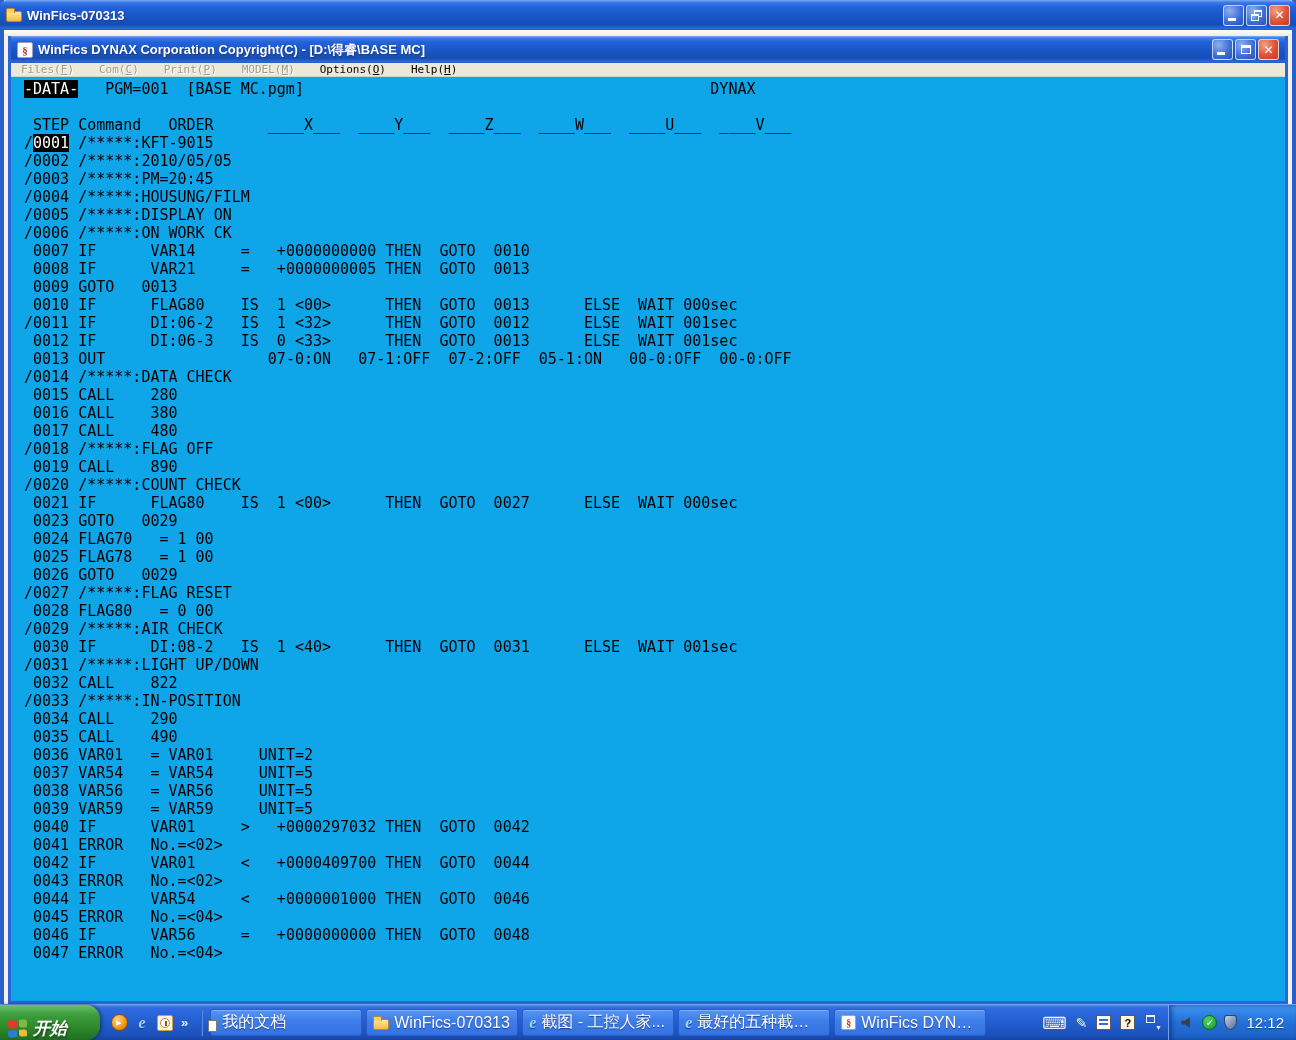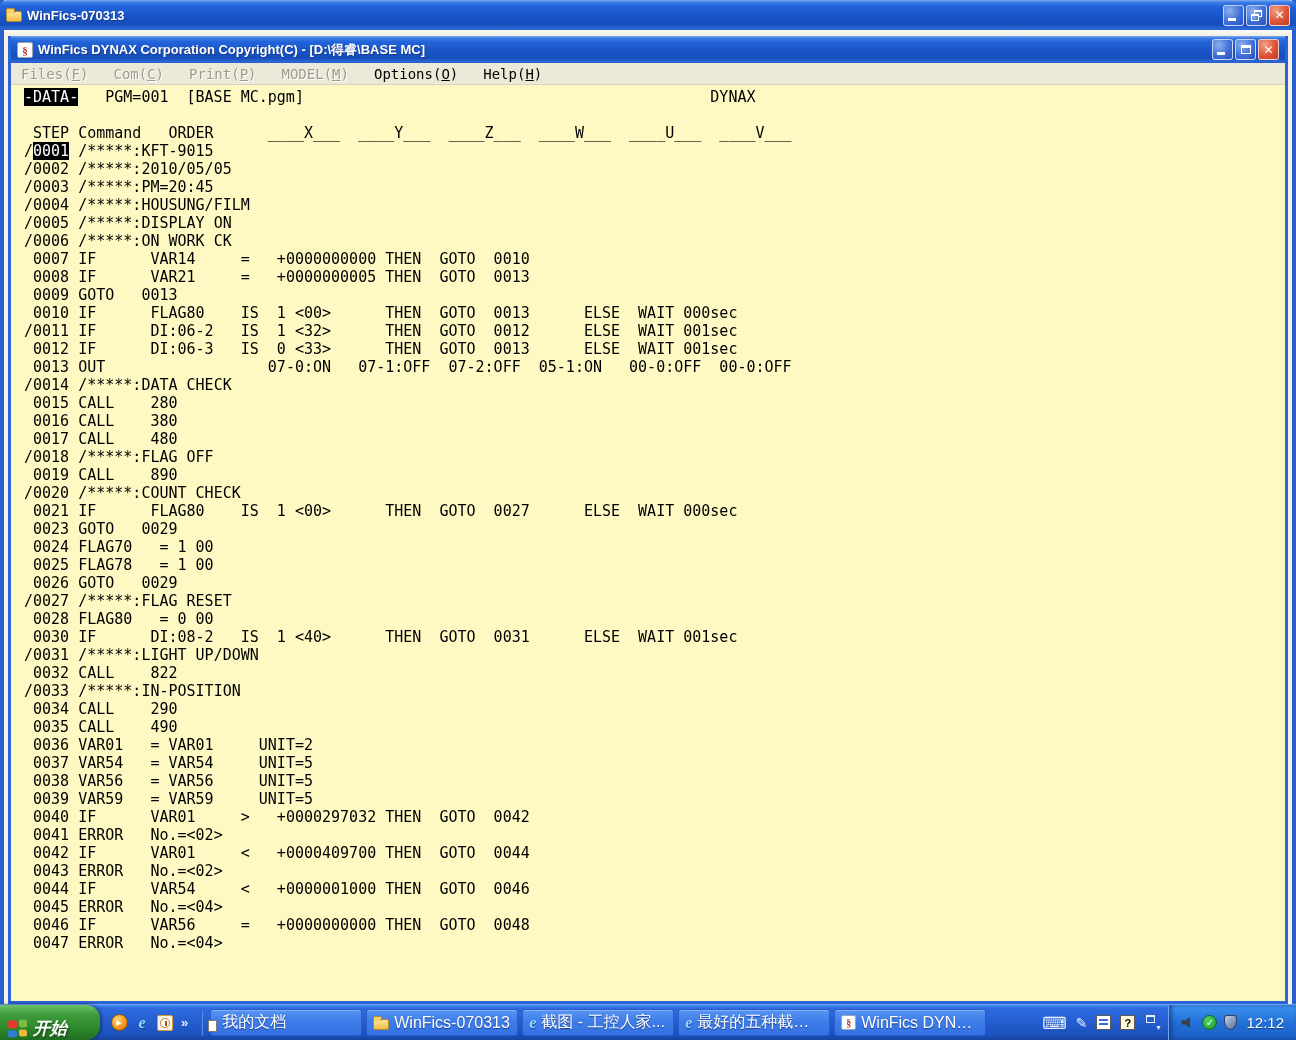--- a/index.html
+++ b/index.html
@@ -26,27 +26,27 @@
 
   .outer-strip { height:6px; background:linear-gradient(180deg,#FDFDFB,#EFEDE0); }
 
   
   .app-window { margin:0 4px; border:3px solid #2B63D8; border-top:none;
     height:calc(100% - 36px); background:#fff; display:flex; flex-direction:column; }
   .titlebar.inner { height:27px; }
   .app-icon { width:16px; height:16px; background:#FDFDFD; border:1px solid #9AA4B8; border-radius:2px;
     display:flex; align-items:center; justify-content:center; color:#B5312A; font-weight:bold; font-size:11px;
     font-family:"Liberation Serif", serif; }
-  .menubar { height:22px; background:#ECE9D8; border-bottom:1px solid #D8D4C4;
+  .menubar { height:14px; background:#ECE9D8; border-bottom:1px solid #D8D4C4;
     display:flex; align-items:center; padding-left:10px;
-    font-family:"DejaVu Sans Mono", monospace; font-size:14px; }
+    font-family:"DejaVu Sans Mono", monospace; font-size:11px; }
   .menu-item { padding:2px 11px 2px 0; margin-right:14px; color:#000; cursor:default; white-space:nowrap; }
   .menu-item.disabled { color:#9D9B8D; text-shadow:1px 1px 0 #FFFFFF; }
 
-  .content { flex:1; background:#fef9c3; overflow:hidden; padding:3px 0 0 13px;
+  .content { flex:1; background:#0ea5e9; overflow:hidden; padding:3px 0 0 13px;
     font-family:"DejaVu Sans Mono", monospace; font-size:15px; line-height:18px; color:#000; }
   .content pre, .code-line { font:inherit; white-space:pre; }
   .status-line { position:relative; }
   .inverse { background:#000; color:#fff; }
   .sp-pgm { margin-left:3ch; }
   .sp-file { margin-left:2ch; }
   .sp-brand { position:absolute; left:76ch; top:0; }
   .blank-line { height:18px; }
 
   
@@ -184,20 +184,21 @@
           <div class="code-line">/0018 /*****:FLAG OFF</div>
           <div class="code-line"> 0019 CALL    890</div>
           <div class="code-line">/0020 /*****:COUNT CHECK</div>
           <div class="code-line"> 0021 IF      FLAG80    IS  1 &lt;00&gt;      THEN  GOTO  0027      ELSE  WAIT 000sec</div>
           <div class="code-line"> 0023 GOTO   0029</div>
           <div class="code-line"> 0024 FLAG70   = 1 00</div>
           <div class="code-line"> 0025 FLAG78   = 1 00</div>
           <div class="code-line"> 0026 GOTO   0029</div>
           <div class="code-line">/0027 /*****:FLAG RESET</div>
           <div class="code-line"> 0028 FLAG80   = 0 00</div>
+          <div class="code-line">/0029 /*****:AIR CHECK</div>
           <div class="code-line"> 0030 IF      DI:08-2   IS  1 &lt;40&gt;      THEN  GOTO  0031      ELSE  WAIT 001sec</div>
           <div class="code-line">/0031 /*****:LIGHT UP/DOWN</div>
           <div class="code-line"> 0032 CALL    822</div>
           <div class="code-line">/0033 /*****:IN-POSITION</div>
           <div class="code-line"> 0034 CALL    290</div>
           <div class="code-line"> 0035 CALL    490</div>
           <div class="code-line"> 0036 VAR01   = VAR01     UNIT=2</div>
           <div class="code-line"> 0037 VAR54   = VAR54     UNIT=5</div>
           <div class="code-line"> 0038 VAR56   = VAR56     UNIT=5</div>
           <div class="code-line"> 0039 VAR59   = VAR59     UNIT=5</div>

